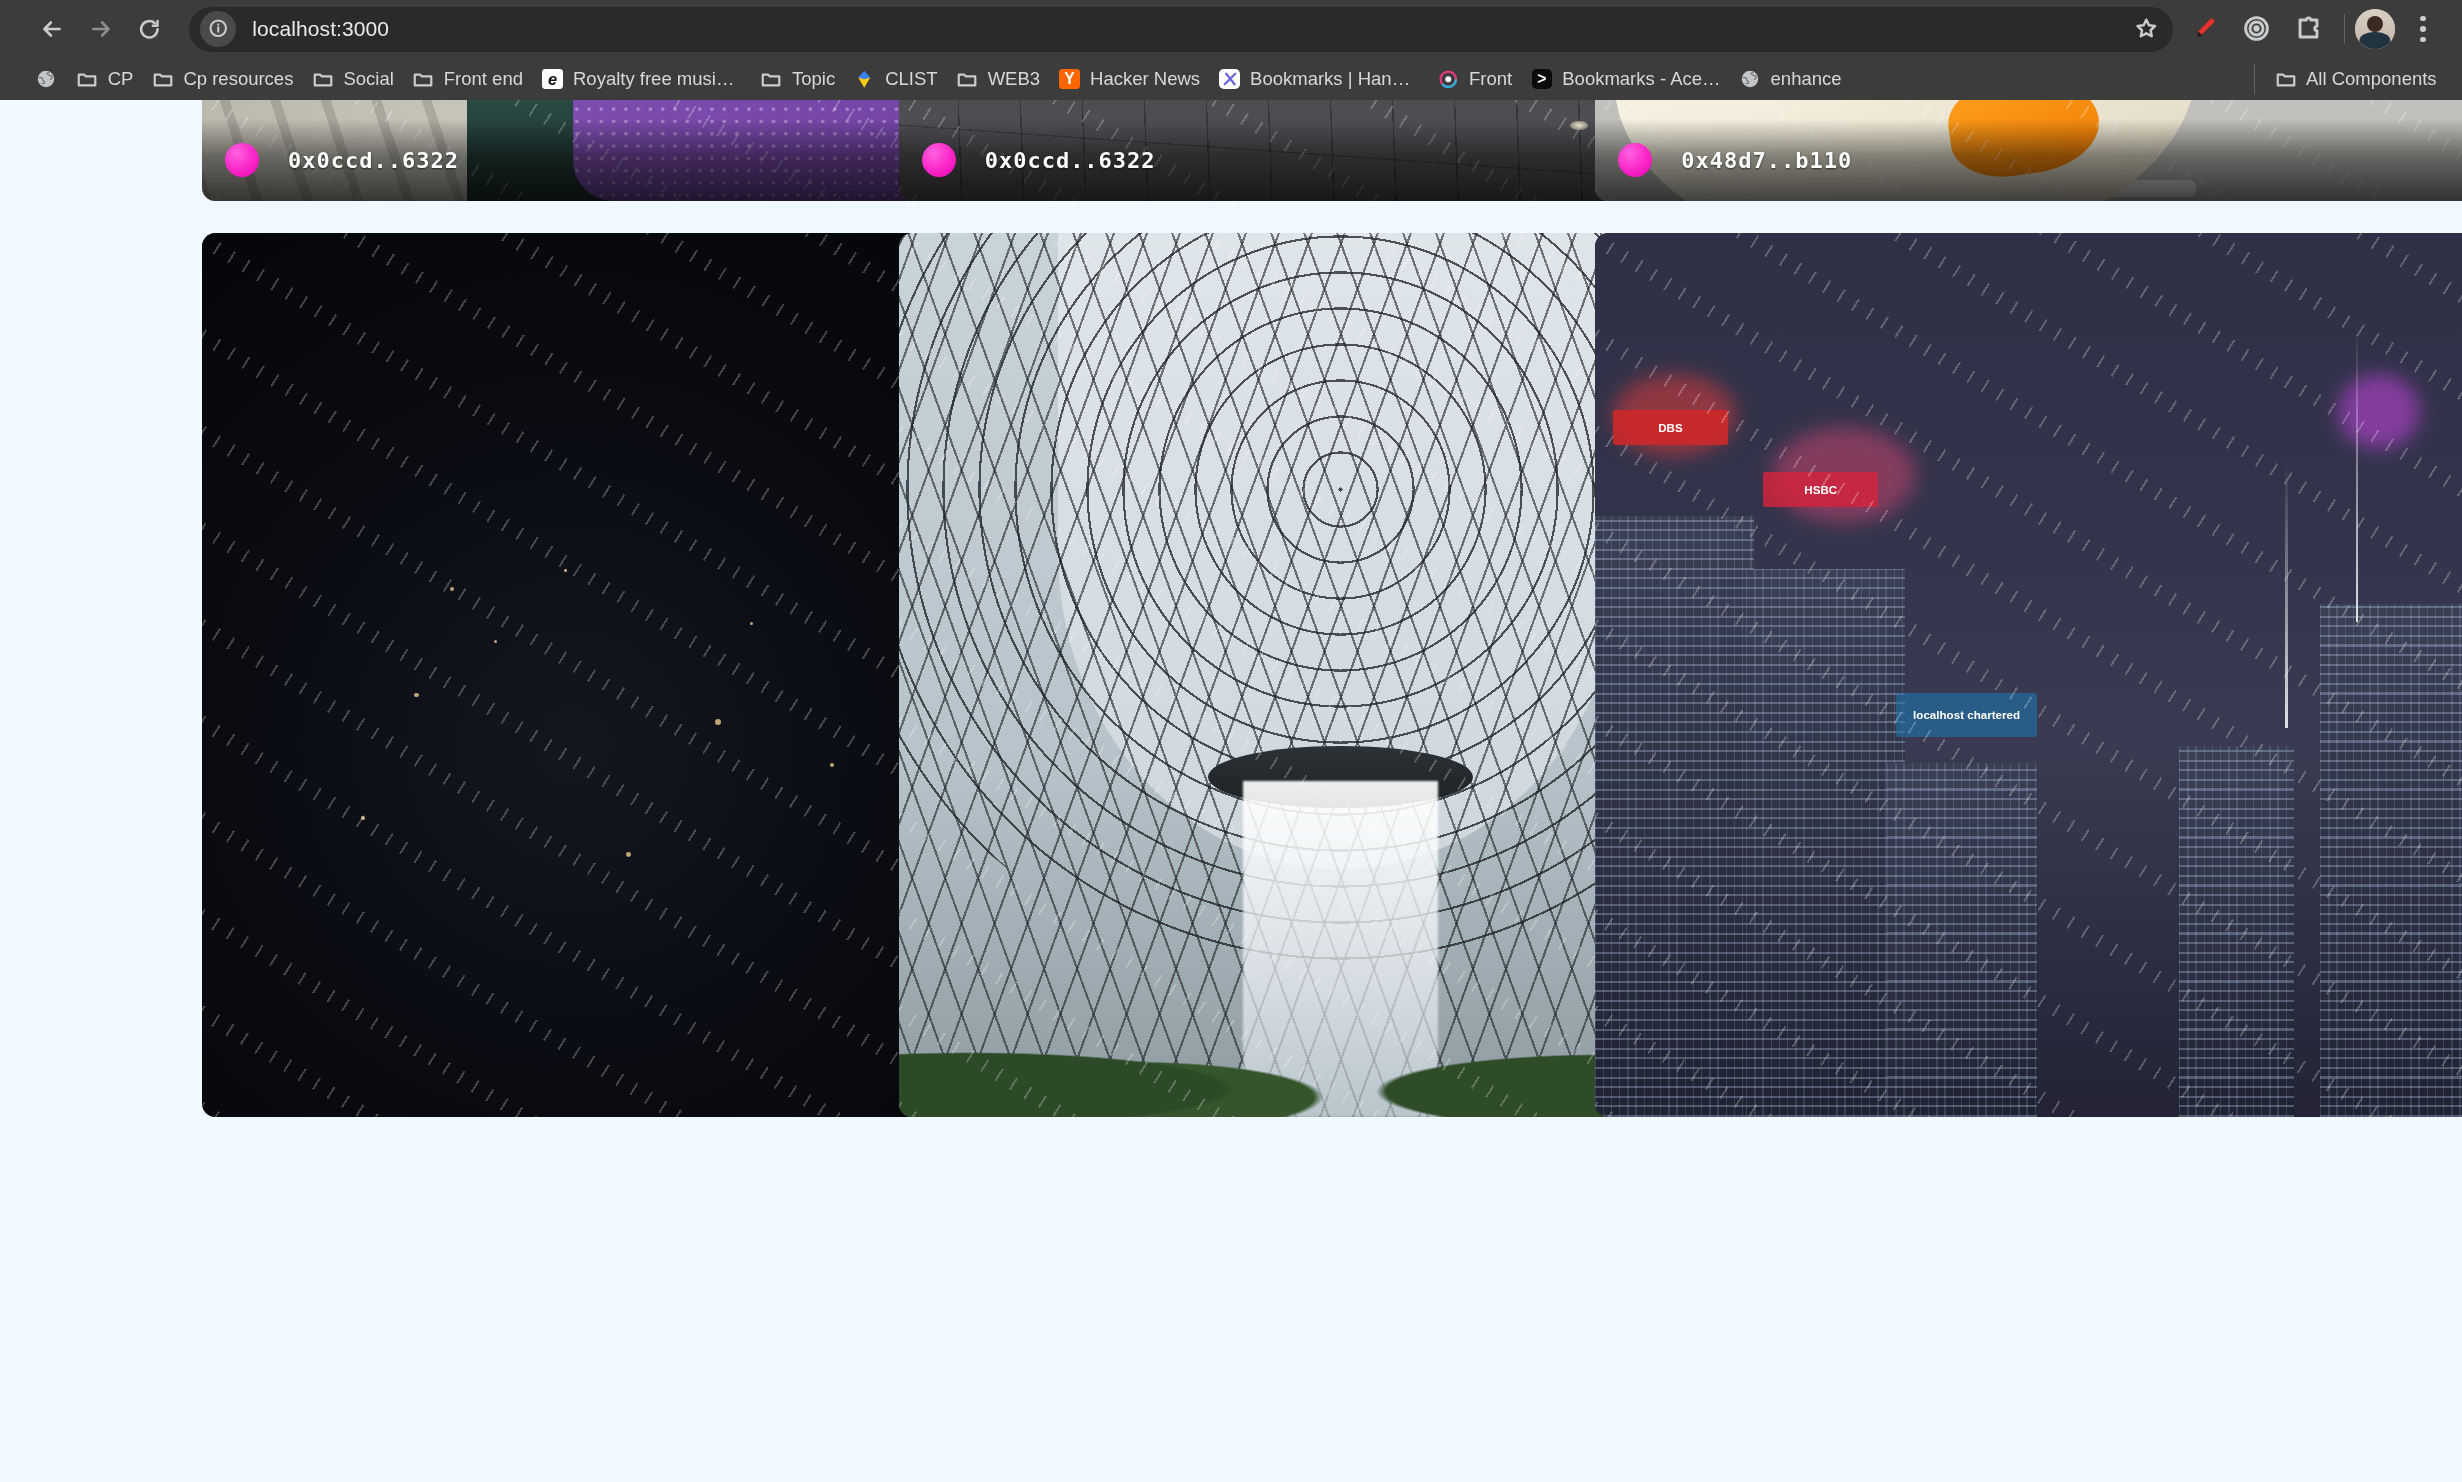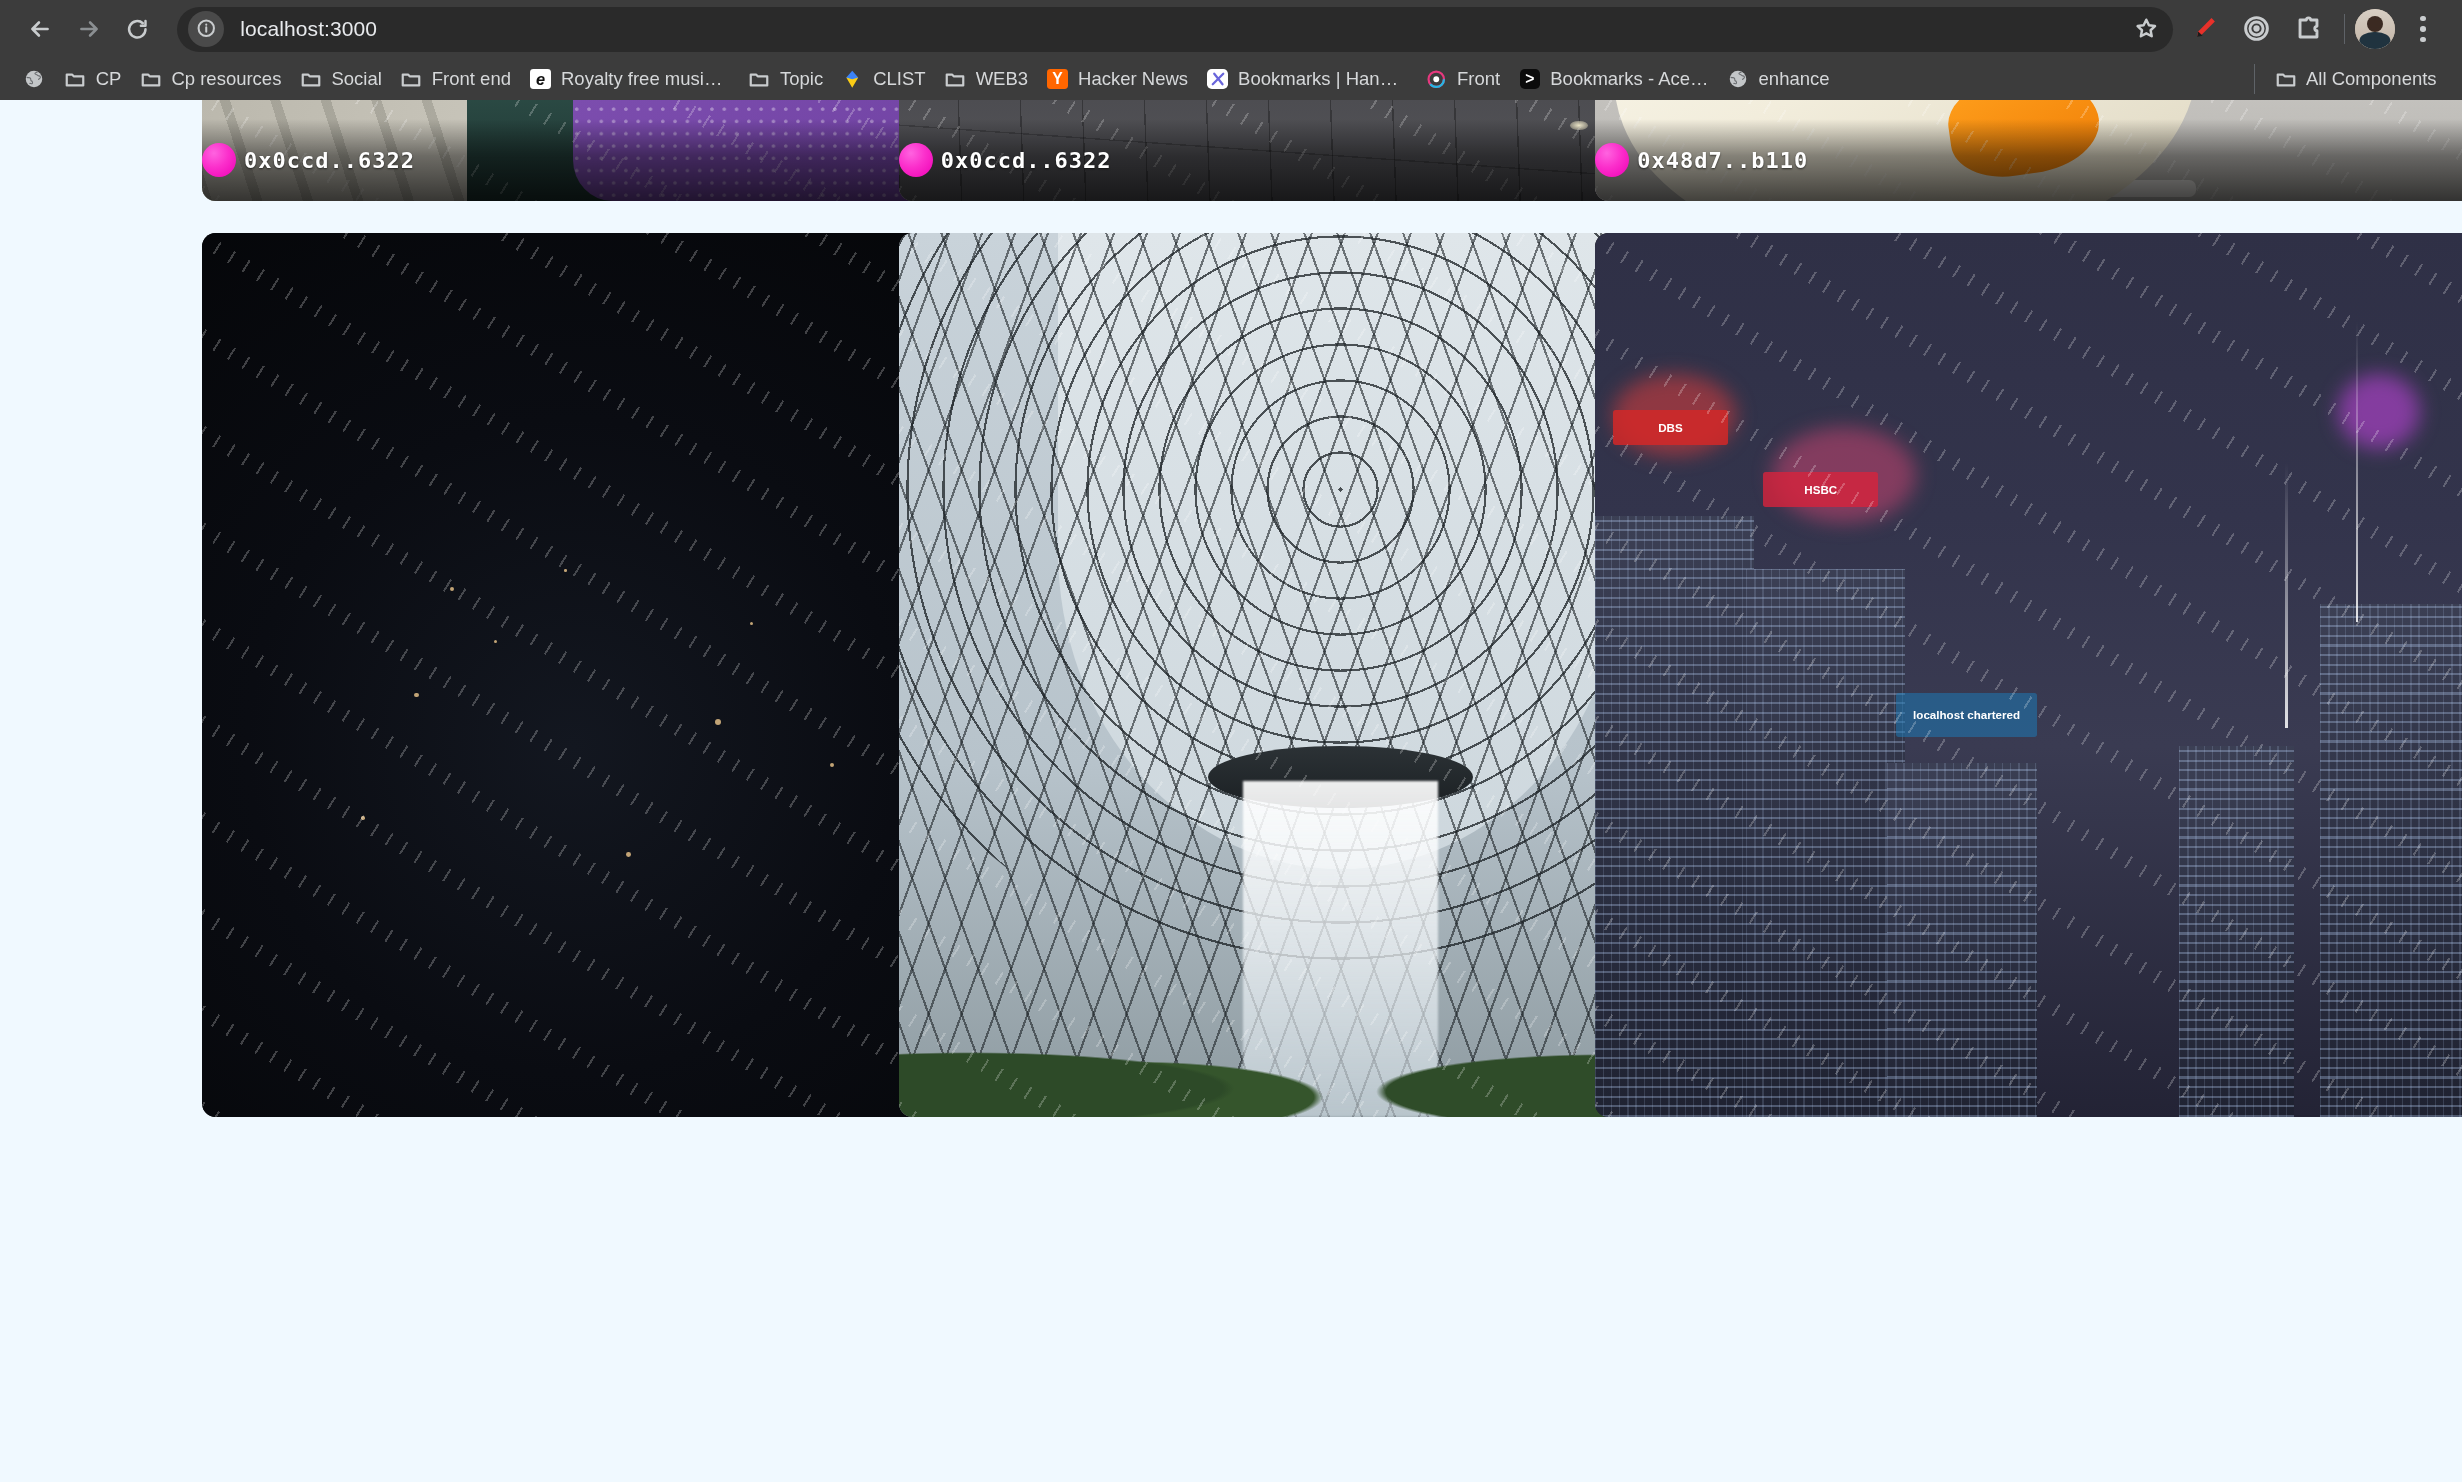--- a/index.html
+++ b/index.html
@@ -9,20 +9,21 @@
     overflow: hidden;
     font-family: "Liberation Sans", sans-serif;
     background: #f0f9ff;
   }
 
   
   .browser-chrome {
     width: 2462px;
     background: #3c3c3c;
     user-select: none;
+    padding-left: 12px;
   }
 
   
   .toolbar {
     height: 58px;
     display: flex;
     align-items: center;
     padding: 0 15px;
     gap: 0;
   }
@@ -210,21 +211,22 @@
         #000 0px, #000 13.7px,
         transparent 13.7px, transparent 82px);
   }
 
   .card-footer {
     position: absolute;
     left: 0; right: 0; bottom: 0;
     height: 82px;
     display: flex;
     align-items: center;
-    gap: 8px;
+    padding-left: 23px;
+    gap: 29px;
     background: linear-gradient(to top, rgba(0,0,0,0.72) 0%, rgba(0,0,0,0.45) 55%, rgba(0,0,0,0.0) 100%);
   }
   .addr-avatar {
     width: 34px; height: 34px;
     border-radius: 50%;
     flex: 0 0 auto;
     background: radial-gradient(circle at 35% 30%, #ff63e0 0%, #fb2ecb 45%, #ee00b4 100%);
   }
   .addr-text {
     color: #ffffff;

